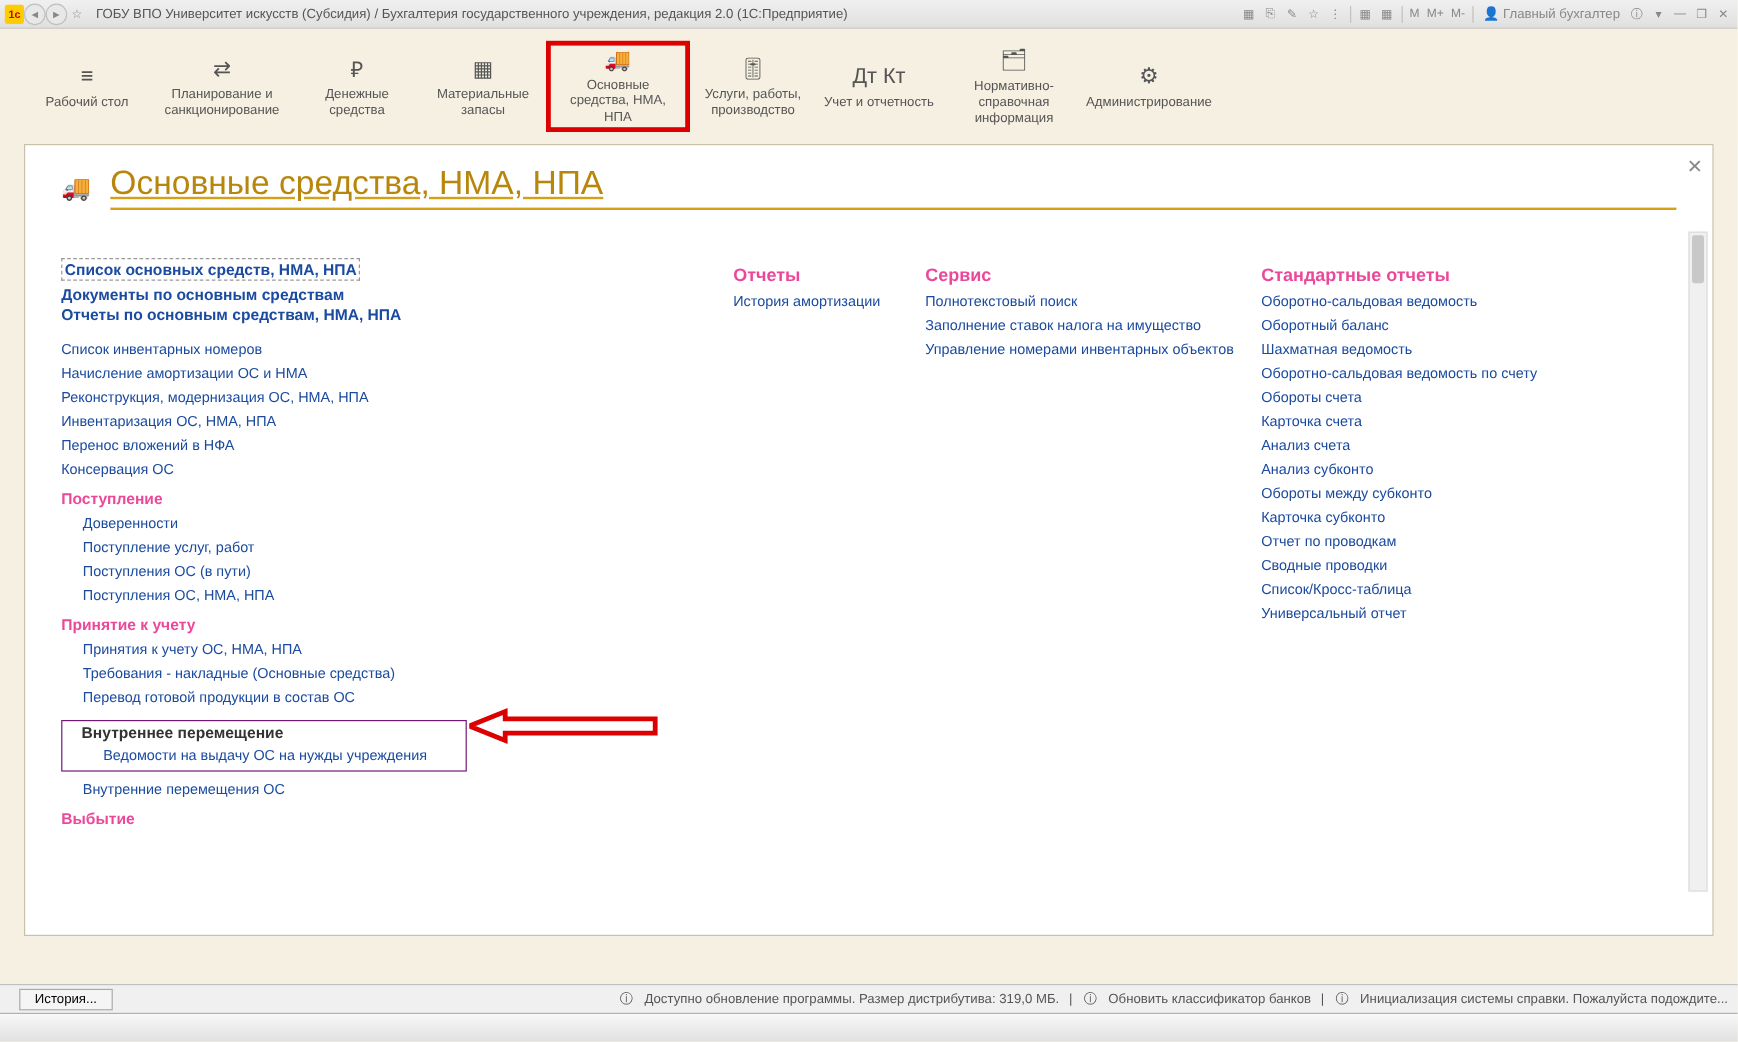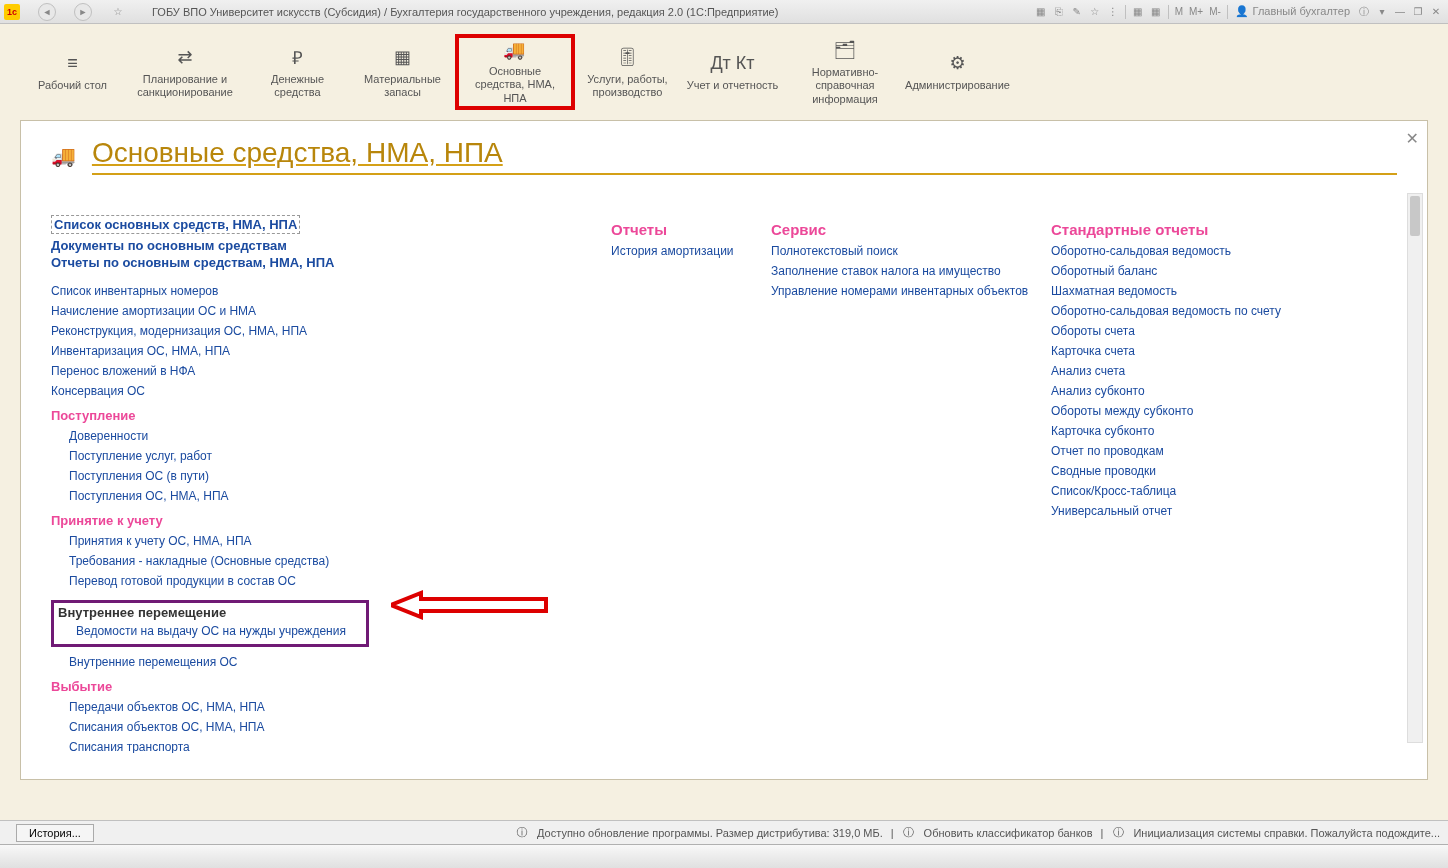--- a/index.html
+++ b/index.html
@@ -1,19 +1,19 @@
 <!DOCTYPE html>
 <html><head>
   <meta charset="utf-8">
   <style>
     * { margin: 0; padding: 0; box-sizing: border-box; font-family: Arial, sans-serif; }
     body { background: #f5f0e1; width: 1448px; height: 868px; overflow: hidden; font-size: 12px; }
     
     .titlebar { height: 24px; background: linear-gradient(to bottom, #f0f0f0, #e0e0e0); border-bottom: 1px solid #c0c0c0; display: flex; align-items: center; padding: 0 4px; }
-    .titlebar-left { display: flex; align-items: center; gap: 18px; }
+    .titlebar-left { display: flex; align-items: center; gap: 0; }
     .titlebar-icon { width: 16px; height: 16px; background: #ffcc00; border-radius: 2px; display: flex; align-items: center; justify-content: center; font-size: 9px; color: #c00; font-weight: bold; }
     .nav-btn { width: 18px; height: 18px; border-radius: 50%; background: #e8e8e8; border: 1px solid #c0c0c0; display: flex; align-items: center; justify-content: center; font-size: 9px; color: #888; }
     .titlebar-title { margin-left: 8px; color: #555; font-size: 11px; }
     .titlebar-right { margin-left: auto; display: flex; align-items: center; gap: 2px; }
     .tb-icon { width: 16px; height: 16px; display: flex; align-items: center; justify-content: center; font-size: 10px; color: #888; }
     .tb-sep { width: 1px; height: 14px; background: #c0c0c0; margin: 0 2px; }
     .tb-text { color: #888; font-size: 10px; padding: 0 2px; cursor: pointer; }
     .user-label { color: #888; font-size: 11px; padding: 0 4px; }
     
     .toolbar { height: 96px; background: #f5f0e1; display: flex; align-items: center; padding: 0 20px; gap: 0; }
@@ -39,21 +39,21 @@
     .col-mid2 { width: 280px; }
     .col-right { width: 290px; }
     
     .section-title { font-size: 13px; font-weight: bold; color: #ec4899; margin: 8px 0 4px 0; }
     .section-title.big { font-size: 15px; }
     .link-bold { font-size: 13px; font-weight: bold; color: #1b4ba0; margin: 2px 0; cursor: pointer; display: block; }
     .link-bold.boxed { border: 1px dashed #999; padding: 1px 2px; display: inline-block; }
     .link { font-size: 12px; color: #1b4ba0; margin: 2px 16px 2px 0; cursor: pointer; display: block; line-height: 1.5; }
     .link.indent { margin-left: 18px; }
     
-    .highlight-box { border: 3px solid #701a75; padding: 2px 4px; margin: 4px 0; display: inline-block; min-width: 310px; }
+    .highlight-box { border: 1px solid #701a75; padding: 2px 16px; margin: 4px 0; display: inline-block; min-width: 310px; }
     .highlight-label { font-size: 13px; font-weight: bold; color: #333; display: block; }
     
     .arrow-annotation { position: absolute; left: 370px; top: 406px; }
     .arrow-svg { width: 160px; height: 32px; }
     
     .bottom-bar { position: absolute; bottom: 24px; left: 0; right: 0; height: 24px; background: #f0f0f0; border-top: 1px solid #c0c0c0; display: flex; align-items: center; padding: 0 8px; }
     .history-btn { background: #f5f5f5; border: 1px solid #aaa; padding: 2px 12px; font-size: 11px; cursor: pointer; margin-left: 8px; }
     .status-right { margin-left: auto; display: flex; align-items: center; gap: 8px; font-size: 11px; color: #555; }
     .status-ico { display: inline-flex; width: 14px; height: 14px; align-items: center; justify-content: center; }
     
@@ -176,25 +176,20 @@
       <div style="height:4px"></div>
       <div class="highlight-box">
         <span class="highlight-label">Внутреннее перемещение</span>
         <span class="link indent" style="margin-left:18px">Ведомости на выдачу ОС на нужды учреждения</span>
       </div>
       <div id="move">
           <span class="link indent">Внутренние перемещения ОС</span>
         </div>
       
       <div class="section-title">Выбытие</div>
-      <div id="disposal">
-          <span class="link indent">Передачи объектов ОС, НМА, НПА</span>
-          <span class="link indent">Списания объектов ОС, НМА, НПА</span>
-          <span class="link indent">Списания транспорта</span>
-        </div>
       
       <div class="arrow-annotation">
         <svg class="arrow-svg" viewBox="0 0 160 32">
           <path d="M 0 16 L 30 4 L 30 10 L 155 10 L 155 22 L 30 22 L 30 28 Z" fill="none" stroke="#d00" stroke-width="4"></path>
         </svg>
       </div>
     </div>
 
     <div class="col-mid1">
       <div class="section-title big">Отчеты</div>

